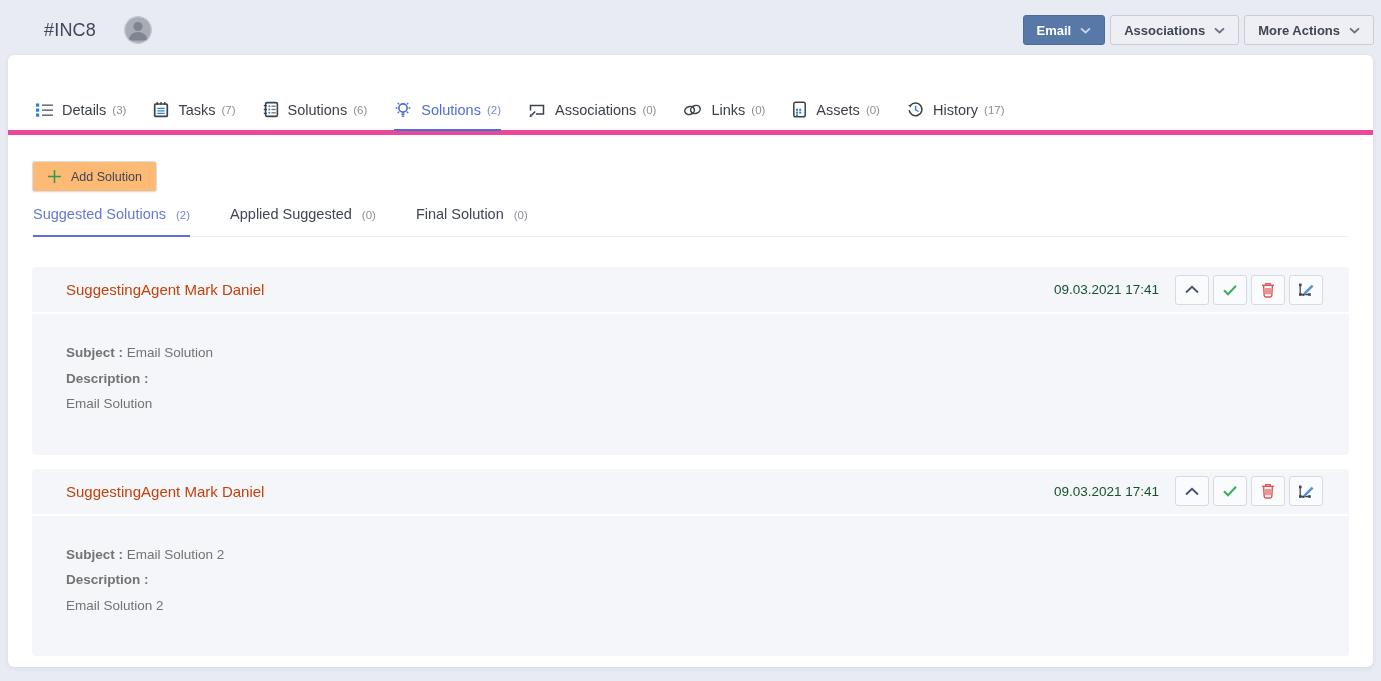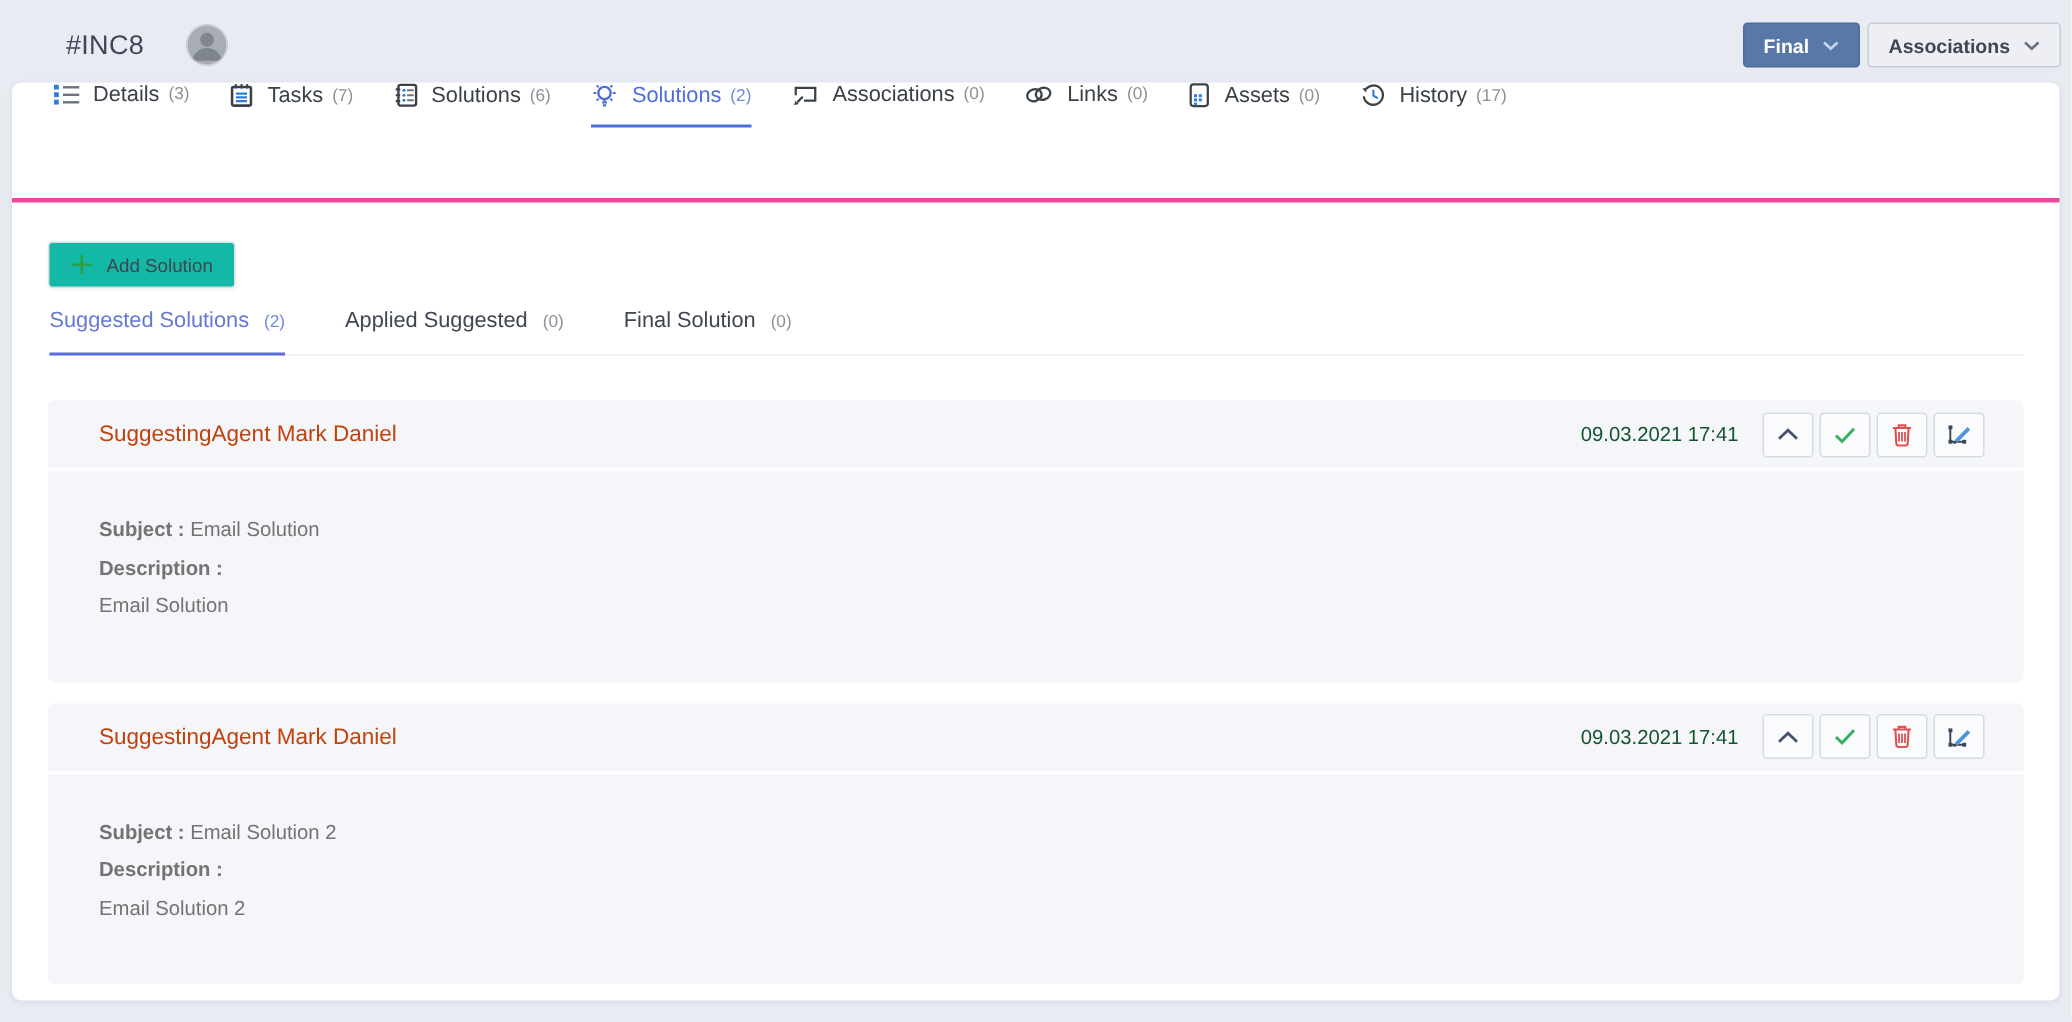--- a/index.html
+++ b/index.html
@@ -25,34 +25,34 @@
   .btn-primary .chev { color:#c9d5e8; }
   .btn-secondary { background:#edeff5; border:1px solid #c7ccd8; color:#3f4552; margin-left:5px; }
   .btn-secondary .chev { color:#6a7183; }
   .chev { display:inline-flex; }
 
   
   .panel { position:absolute; top:55px; left:8px; width:1365px; height:612px;
            background:#ffffff; border-radius:6px; box-shadow:0 1px 4px rgba(40,50,90,.10); }
 
   
-  .tabbar { display:flex; align-items:flex-start; gap:27px; height:80px;
-            padding:0 28px; border-bottom:3px solid #ec4899; }
+  .tabbar { display:flex; align-items:flex-end; gap:27px; height:80px;
+            padding:0 28px; border-bottom:5px solid #ec4899; }
   .tab { display:flex; align-items:center; gap:9px; padding-bottom:11px;
          margin-bottom:-1px; border-bottom:2px solid transparent;
          font-size:14.5px; color:#3b4149; cursor:pointer; white-space:nowrap; }
   .tab .ticon { display:inline-flex; }
   .tab .tcount { font-size:11.5px; color:#8b9097; margin-left:-3px; }
   .tab.active { color:#4d6ed9; border-bottom-color:#4d6ed9; }
   .tab.active .tcount { color:#7388dd; }
 
   
   .content { padding:26px 24px 0; }
   .add-btn { display:inline-flex; align-items:center; gap:9px; height:31px;
-             padding:0 14px; background:#14b8a6; border:1px solid #d9dde4;
+             padding:0 14px; background:#fdba74; border:1px solid #d9dde4;
              border-radius:3px; font-size:12.5px; color:#3f4552;
              font-family:"Liberation Sans", sans-serif;
              box-shadow:0 1px 2px rgba(0,0,0,.05); cursor:pointer; }
 
   .subtabs { display:flex; gap:40px; margin-top:14px; border-bottom:1px solid #ededf0; padding-left:1px; }
   .subtab { display:flex; align-items:baseline; gap:10px; padding-bottom:13px;
             margin-bottom:-1px; border-bottom:2px solid transparent;
             font-size:14.5px; color:#3f4552; cursor:pointer; }
   .subtab .scount { font-size:11.5px; color:#8b9097; }
   .subtab.active { color:#6579d2; border-bottom-color:#5b6edd; }
@@ -82,29 +82,37 @@
     <svg width="28" height="28" viewBox="0 0 28 28">
       <circle cx="14" cy="14" r="14" fill="#a8adb5"></circle>
       <circle cx="14" cy="10.5" r="4.6" fill="#7e858f"></circle>
       <path d="M4.5 24.5a9.5 8.5 0 0 1 19 0z" fill="#7e858f"></path>
       <circle cx="14" cy="14" r="13.4" fill="none" stroke="#cfd3da" stroke-width="1"></circle>
     </svg>
   </span>
   <span class="spacer"></span>
 
   <button class="btn btn-primary">
-    <span>Final</span>
+    <span>Email</span>
     <span class="chev">
       <svg width="11" height="7" viewBox="0 0 11 7">
           <path d="M1 1.3l4.5 4.2L10 1.3" stroke="currentColor" stroke-width="1.8" fill="none"></path>
         </svg>
     </span>
   </button>
   <button class="btn btn-secondary">
     <span>Associations</span>
+    <span class="chev">
+      <svg width="11" height="7" viewBox="0 0 11 7">
+          <path d="M1 1.3l4.5 4.2L10 1.3" stroke="currentColor" stroke-width="1.8" fill="none"></path>
+        </svg>
+    </span>
+  </button>
+  <button class="btn btn-secondary">
+    <span>More Actions</span>
     <span class="chev">
       <svg width="11" height="7" viewBox="0 0 11 7">
           <path d="M1 1.3l4.5 4.2L10 1.3" stroke="currentColor" stroke-width="1.8" fill="none"></path>
         </svg>
     </span>
   </button>
 </div>
 
 <div class="panel">
 

